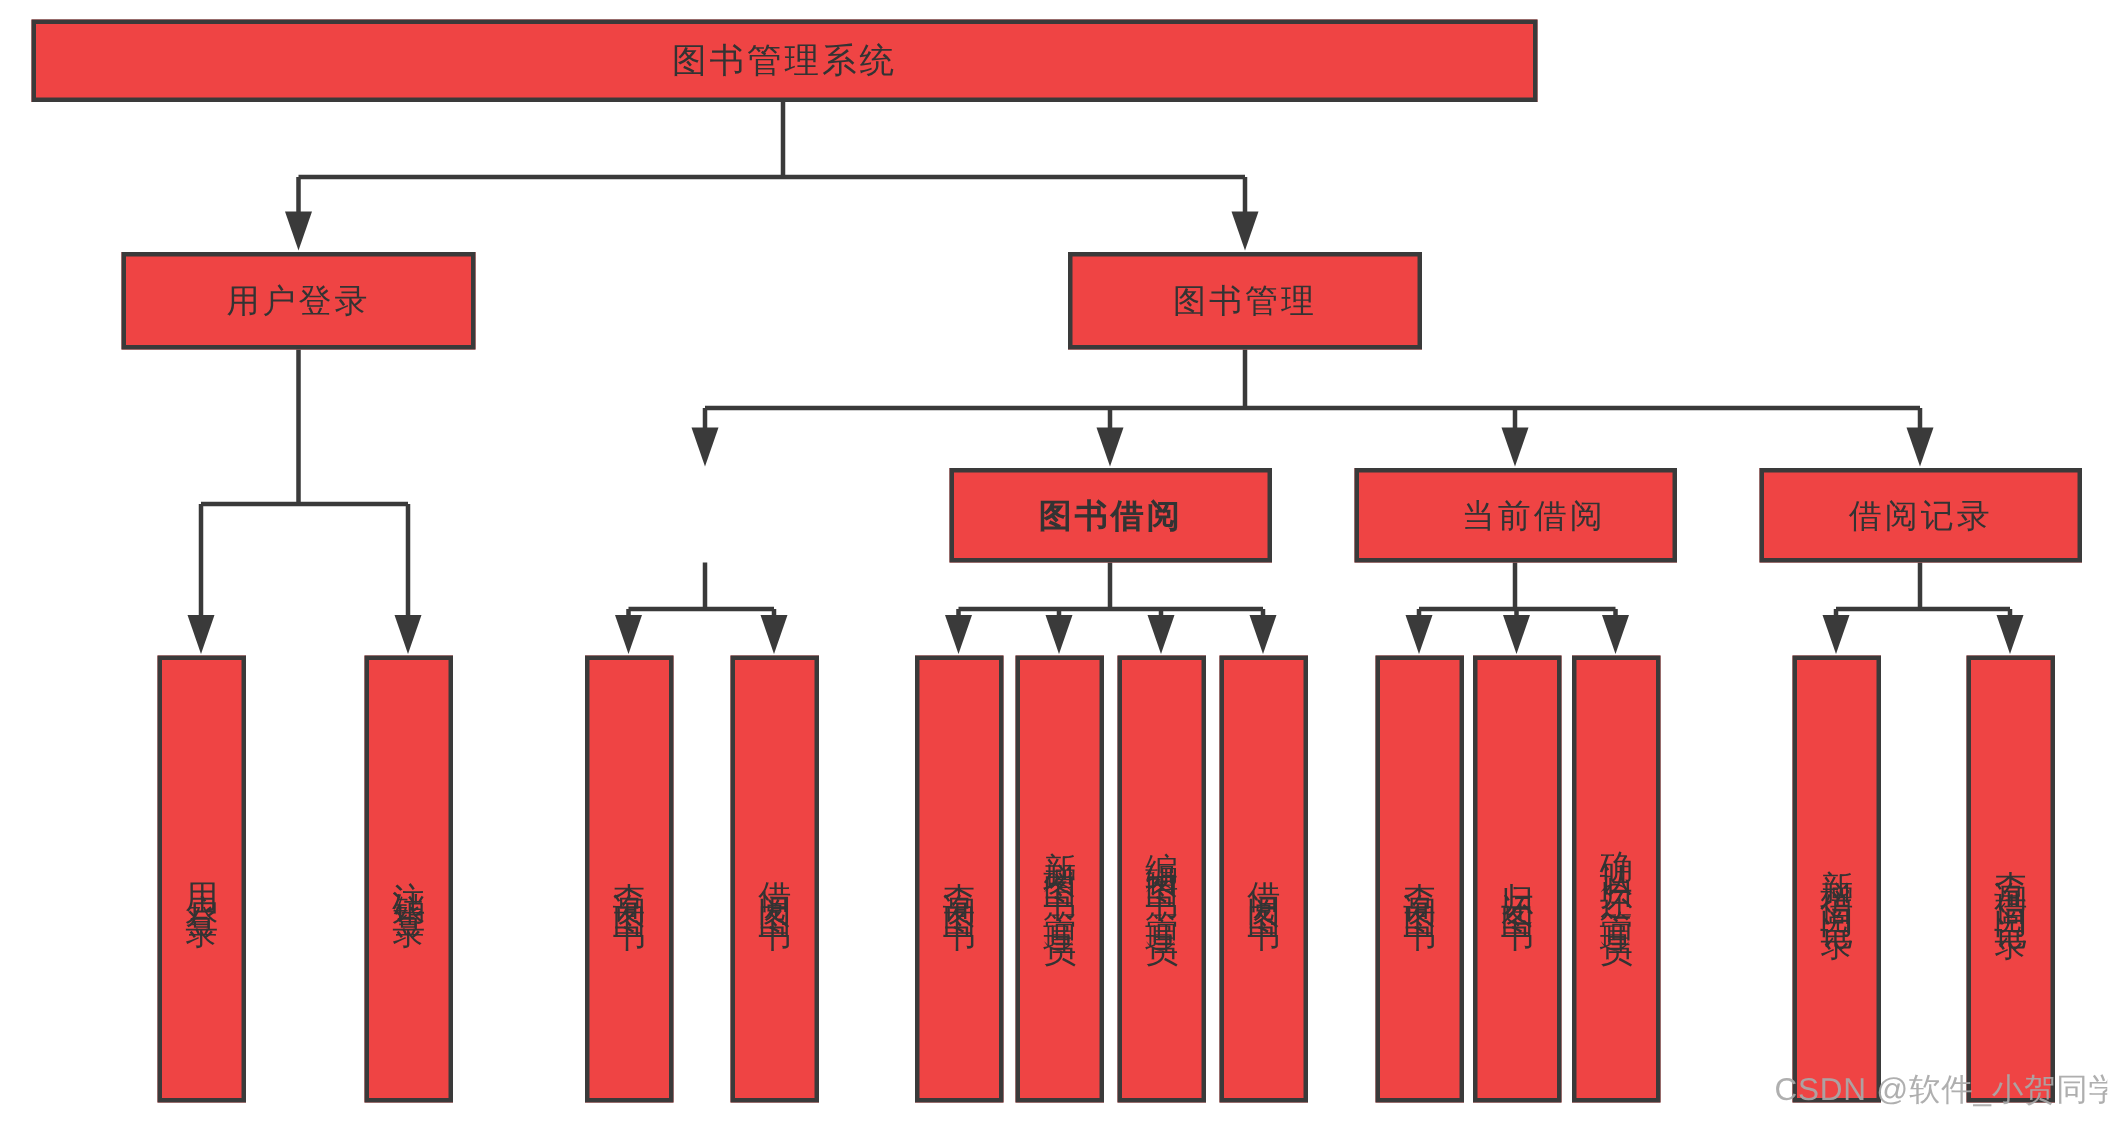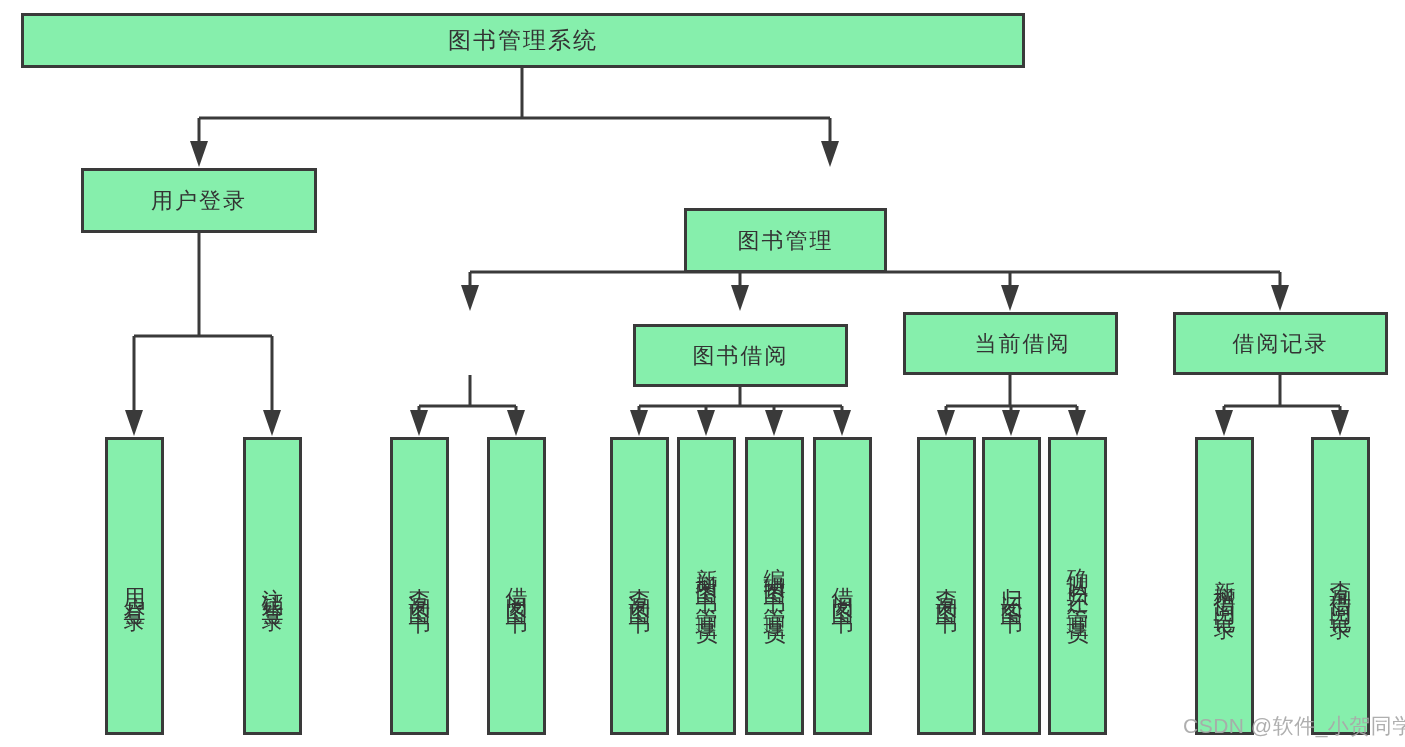--- a/index.html
+++ b/index.html
@@ -26,21 +26,21 @@
     stroke: #3a3a3a;
     stroke-width: 3;
   }
   .ah {
     fill: #3a3a3a;
   }
   .box {
     position: absolute;
     box-sizing: border-box;
     border: 3px solid #3a3a3a;
-    background: #86efac;
+    background: #ef4444;
     display: flex;
     align-items: center;
     justify-content: center;
     color: #333333;
     z-index: 1;
     text-align: right;
   }
   .h-label {
     font-size: 22px;
     letter-spacing: 2px;
@@ -122,25 +122,25 @@
     <use href="#arrow" class="ah" transform="translate(1340,436)"></use>
   </svg>
 
   <div class="box" style="left:21px; top:13px; width:1004px; height:55px;">
     <span class="title-label">图书管理系统</span>
   </div>
 
   <div class="box" style="left:81px; top:168px; width:236px; height:65px;">
     <span class="h-label">用户登录</span>
   </div>
-  <div class="box" style="left:684px; top:168px; width:203px; height:65px;margin-top:40px;">
+  <div class="box" style="left:712px; top:168px; width:236px; height:65px;">
     <span class="h-label">图书管理</span>
   </div>
 
-  <div class="box" style="left:633px; top:324px; width:215px; height:63px;">
+  <div class="box" style="left:633px; top:312px; width:215px; height:63px;font-weight:bold;">
     <span class="h-label">图书借阅</span>
   </div>
   <div class="box" style="left:903px; top:312px; width:215px; height:63px;padding-left:24px;">
     <span class="h-label">当前借阅</span>
   </div>
   <div class="box" style="left:1173px; top:312px; width:215px; height:63px;">
     <span class="h-label">借阅记录</span>
   </div>
 
   <div class="box leaf" style="left:105px; top:437px; width:59px; height:298px;">用户登录</div>

